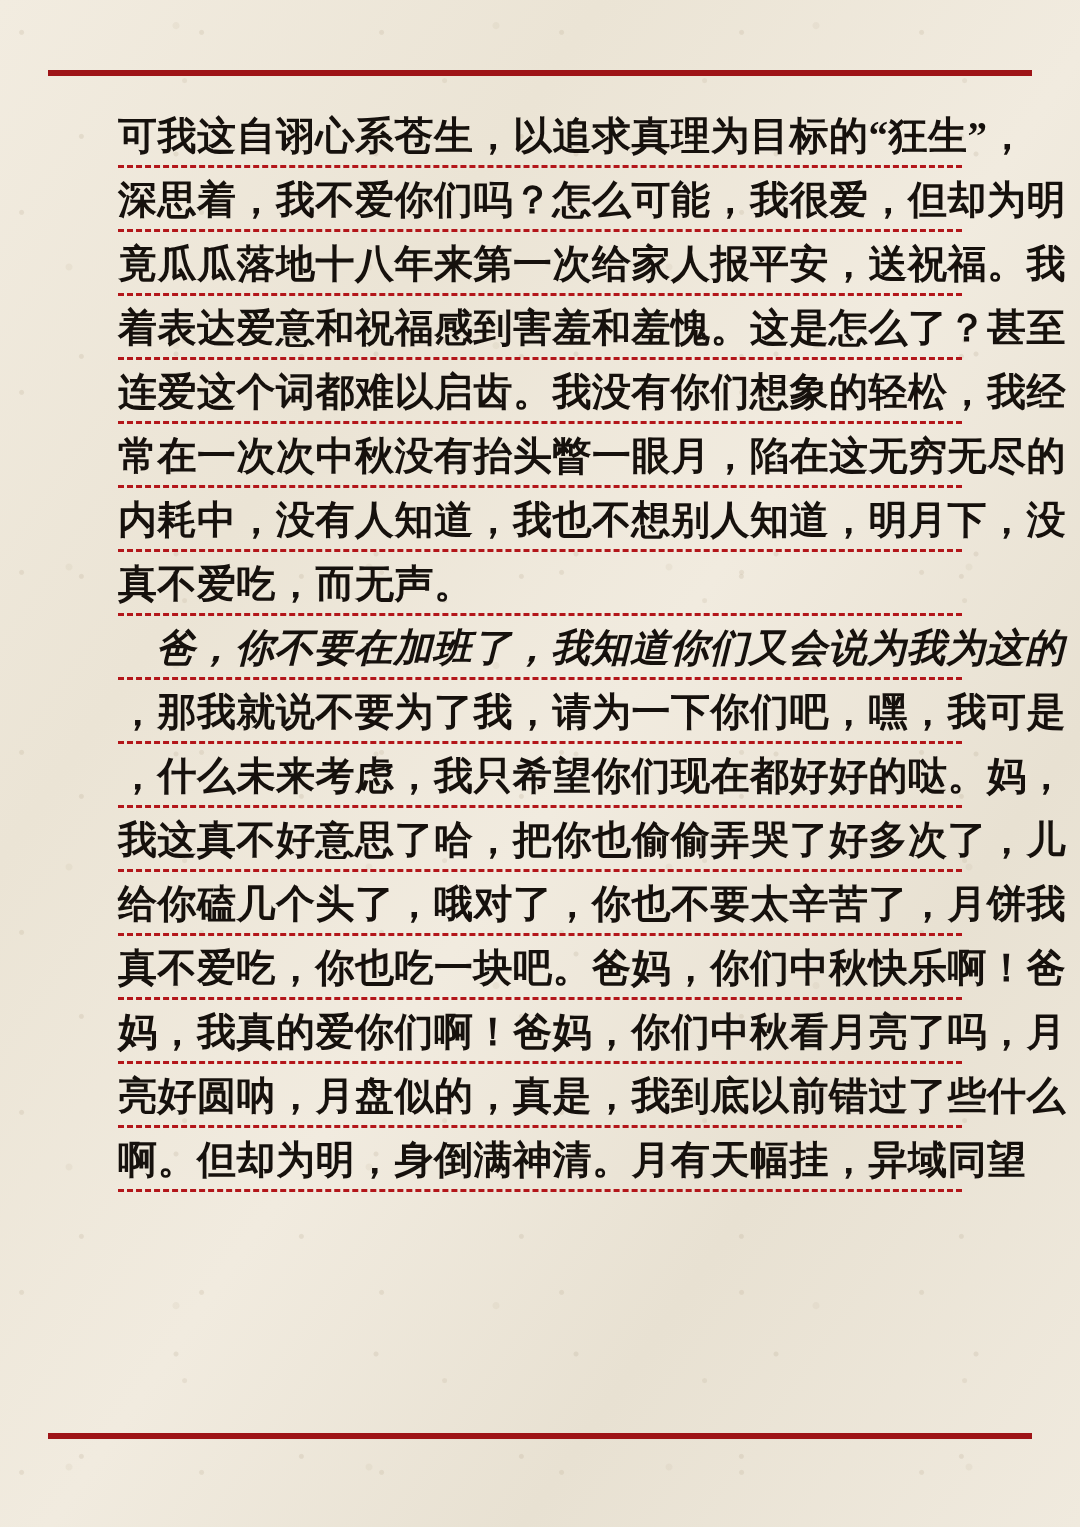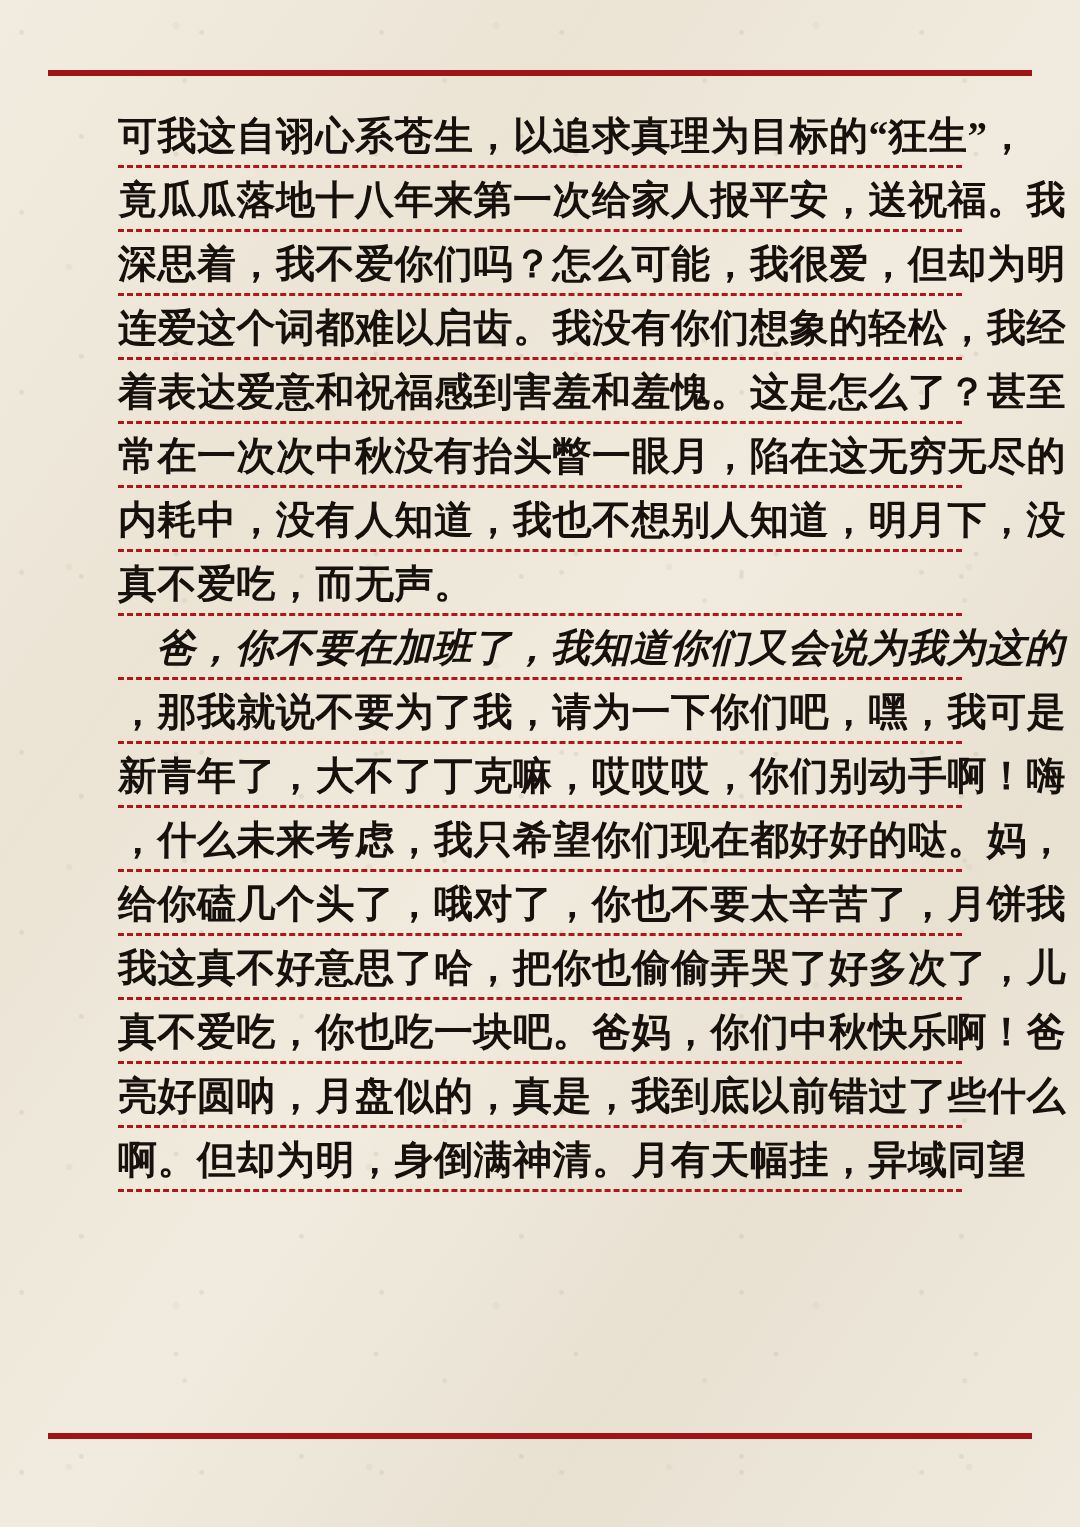--- a/index.html
+++ b/index.html
@@ -88,60 +88,60 @@
 <div class="paper-texture"></div>
 
 <div class="sheet">
   <div class="rule-top"></div>
 
   <div class="body-block">
     <div class="line">
         <span class="txt">可我这自诩心系苍生，以追求真理为目标的“狂生”，</span>
       </div>
     <div class="line">
+        <span class="txt">深思着，我不爱你们吗？怎么可能，我很爱，但却为明</span>
+      </div>
+    <div class="line">
         <span class="txt">竟瓜瓜落地十八年来第一次给家人报平安，送祝福。我</span>
       </div>
     <div class="line">
-        <span class="txt">深思着，我不爱你们吗？怎么可能，我很爱，但却为明</span>
+        <span class="txt">着表达爱意和祝福感到害羞和羞愧。这是怎么了？甚至</span>
       </div>
     <div class="line">
         <span class="txt">连爱这个词都难以启齿。我没有你们想象的轻松，我经</span>
-      </div>
-    <div class="line">
-        <span class="txt">着表达爱意和祝福感到害羞和羞愧。这是怎么了？甚至</span>
       </div>
     <div class="line">
         <span class="txt">常在一次次中秋没有抬头瞥一眼月，陷在这无穷无尽的</span>
       </div>
     <div class="line">
         <span class="txt">内耗中，没有人知道，我也不想别人知道，明月下，没</span>
       </div>
     <div class="line">
         <span class="txt" style="text-align-last:left">真不爱吃，而无声。</span>
       </div>
     <div class="line indent">
         <span class="txt">爸，你不要在加班了，我知道你们又会说为我为这的</span>
       </div>
     <div class="line">
         <span class="txt">，那我就说不要为了我，请为一下你们吧，嘿，我可是</span>
       </div>
     <div class="line">
-        <span class="txt">新青年了，大不了丁克嘛，哎哎哎，你们别动手啊！嗨</span>
+        <span class="txt">，什么未来考虑，我只希望你们现在都好好的哒。妈，</span>
       </div>
     <div class="line">
-        <span class="txt">，什么未来考虑，我只希望你们现在都好好的哒。妈，</span>
+        <span class="txt">我这真不好意思了哈，把你也偷偷弄哭了好多次了，儿</span>
       </div>
     <div class="line">
         <span class="txt">给你磕几个头了，哦对了，你也不要太辛苦了，月饼我</span>
       </div>
     <div class="line">
-        <span class="txt">我这真不好意思了哈，把你也偷偷弄哭了好多次了，儿</span>
+        <span class="txt">真不爱吃，你也吃一块吧。爸妈，你们中秋快乐啊！爸</span>
       </div>
     <div class="line">
-        <span class="txt">真不爱吃，你也吃一块吧。爸妈，你们中秋快乐啊！爸</span>
+        <span class="txt">妈，我真的爱你们啊！爸妈，你们中秋看月亮了吗，月</span>
       </div>
     <div class="line">
         <span class="txt">亮好圆呐，月盘似的，真是，我到底以前错过了些什么</span>
       </div>
     <div class="line">
         <span class="txt">啊。但却为明，身倒满神清。月有天幅挂，异域同望</span>
       </div>
   </div>
 
   <div class="rule-bottom"></div>

